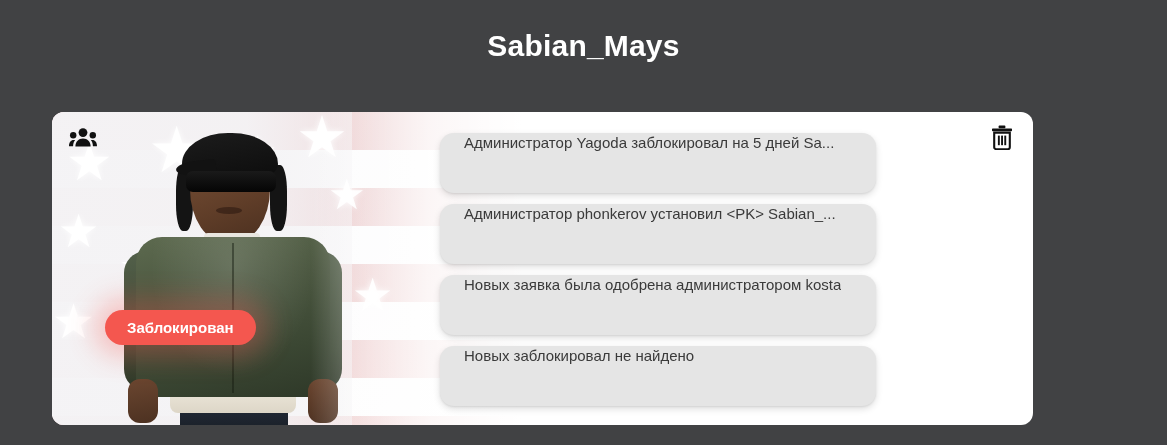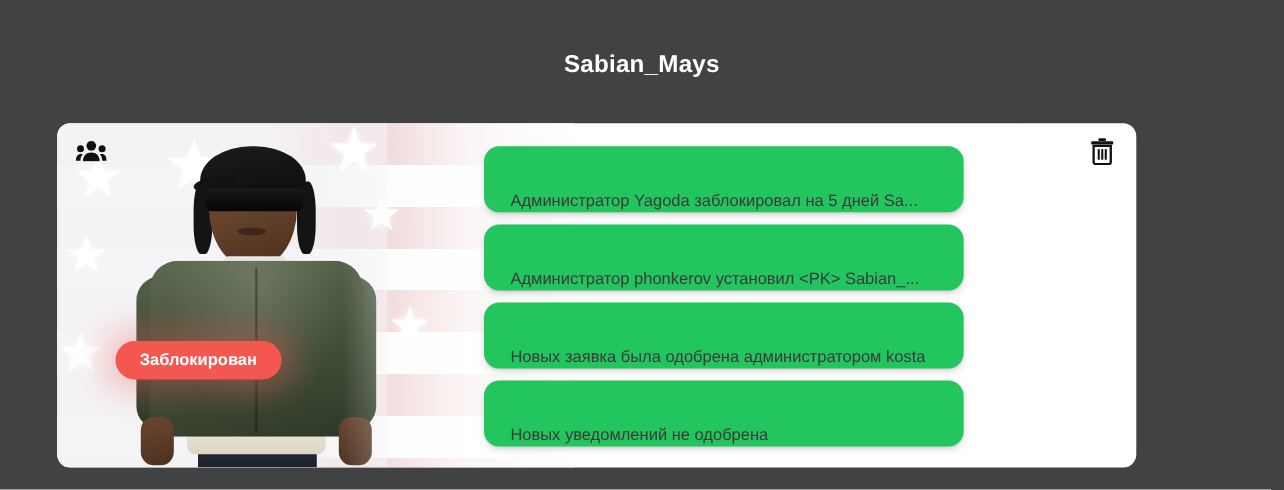--- a/index.html
+++ b/index.html
@@ -14,24 +14,24 @@
     background: #414244;
     font-family: "Liberation Sans", sans-serif;
     -webkit-font-smoothing: antialiased;
   }
 
   
   .page-title {
     width: 100%;
     text-align: center;
     color: #ffffff;
-    font-size: 22px;
+    font-size: 30px;
     font-weight: bold;
     letter-spacing: 0.2px;
-    padding-top: 38px;
+    padding-top: 26px;
     line-height: 40px;
     user-select: none;
   }
 
   
   .panel {
     position: absolute;
     left: 52px;
     top: 112px;
     width: 981px;
@@ -241,24 +241,24 @@
     position: absolute;
     left: 388px;
     top: 21px;
     width: 436px;
     display: flex;
     flex-direction: column;
     gap: 11px;
   }
   .note-card {
     height: 60px;
-    background: #22c55e;
+    background: #e5e5e5;
     border-radius: 14px;
     display: flex;
-    align-items: flex-end;
+    align-items: flex-start;
     padding: 0 24px;
     box-shadow: 0 3px 7px rgba(0,0,0,0.13), 0 1px 2px rgba(0,0,0,0.08);
     cursor: pointer;
   }
   .note-text {
     color: #3a3a3a;
     font-size: 15px;
     line-height: 20px;
     white-space: nowrap;
     overflow: hidden;
@@ -343,17 +343,17 @@
     <div class="note-card">
       <span class="note-text">Администратор Yagoda заблокировал на 5 дней Sa...</span>
     </div>
     <div class="note-card">
       <span class="note-text">Администратор phonkerov установил &lt;PK&gt; Sabian_...</span>
     </div>
     <div class="note-card">
       <span class="note-text">Новых заявка была одобрена администратором kosta</span>
     </div>
     <div class="note-card">
-      <span class="note-text">Новых уведомлений не одобрена</span>
+      <span class="note-text">Новых заблокировал не найдено</span>
     </div>
   </div>
 
 </div>
 
 </body></html>

